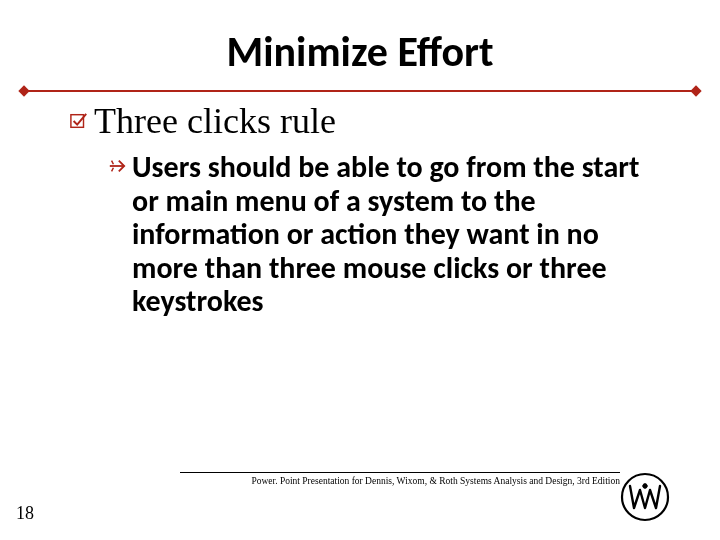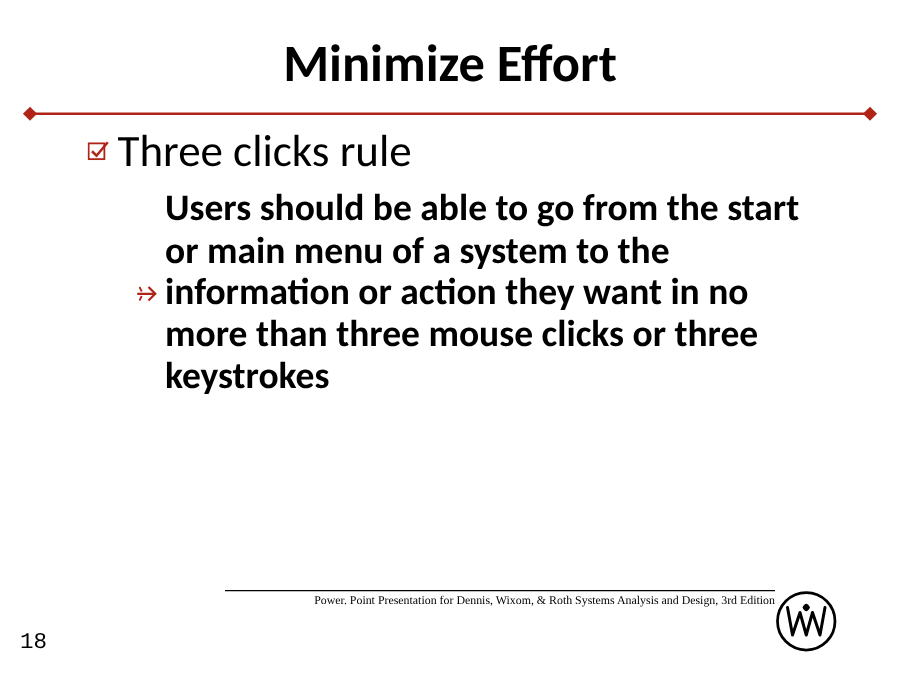--- a/index.html
+++ b/index.html
@@ -40,39 +40,40 @@
   }
   .divider .dot-left { left: -4px; }
   .divider .dot-right { right: -4px; }
   .level1 {
     position: absolute;
     top: 102px;
     left: 70px;
     width: 600px;
     display: flex;
     align-items: flex-start;
+    font-family: Liberation Serif, serif;
   }
   .level1-text {
     font-size: 36px;
     color: #000;
     line-height: 1.1;
   }
   .bullet1 {
     width: 22px;
     flex: 0 0 22px;
     margin-top: 10px;
     margin-right: 2px;
   }
   .level2 {
     position: absolute;
     top: 150px;
     left: 108px;
     width: 560px;
     display: flex;
-    align-items: center;
+    align-items: flex-start;
   }
   .level2-text {
     font-size: 30px;
     font-weight: 700;
     color: #000;
     line-height: 1.12;
   }
   .bullet2 {
     width: 22px;
     flex: 0 0 22px;
@@ -97,21 +98,21 @@
     line-height: 1.25;
     color: #000;
     font-family: Liberation Serif, serif;
   }
   .pagenum {
     position: absolute;
     left: 16px;
     bottom: 16px;
     font-size: 18px;
     color: #000;
-    font-family: Liberation Mono, monospace;
+    font-family: Liberation Serif, serif;
   }
   .logo {
     position: absolute;
     right: 18px;
     bottom: 18px;
     width: 50px;
     height: 50px;
   }
 </style>
 </head>

